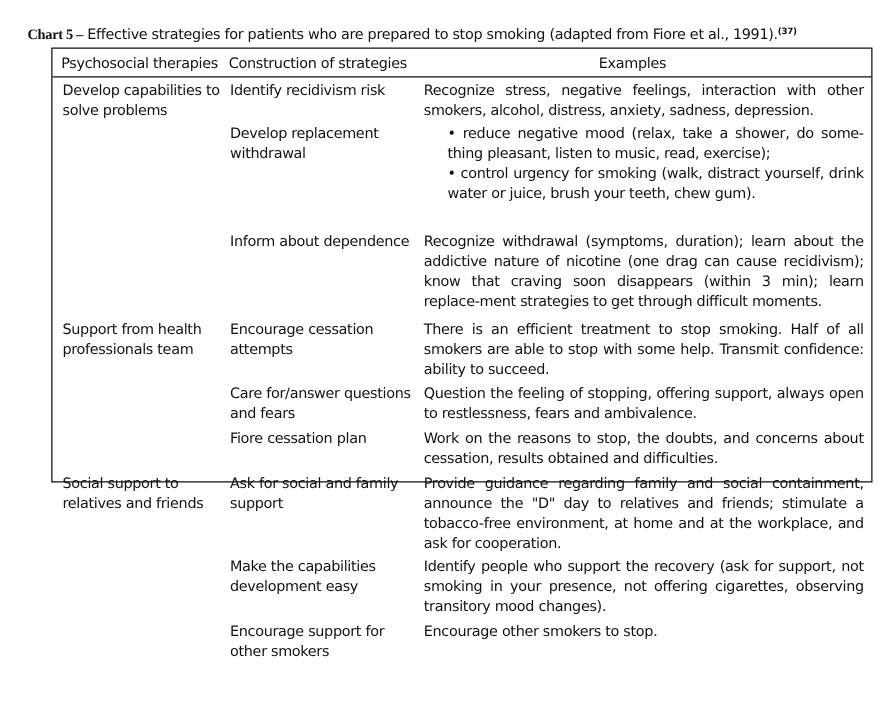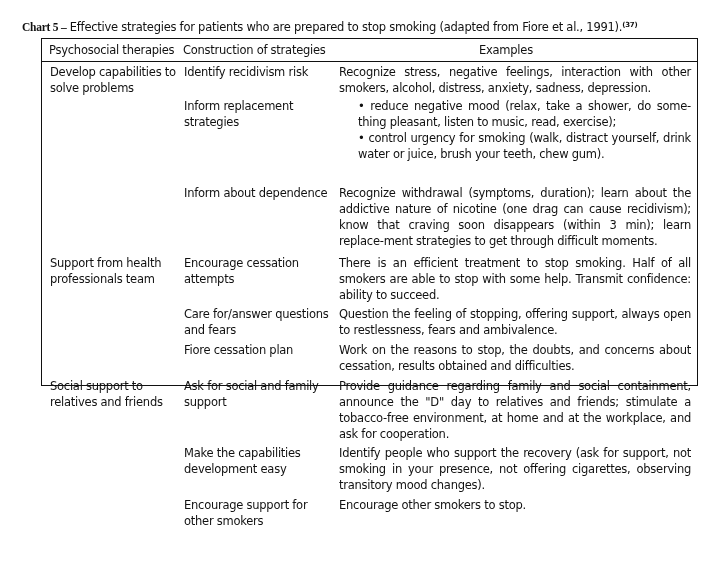--- a/index.html
+++ b/index.html
@@ -90,21 +90,21 @@
     <span class="th c1">Psychosocial therapies</span>
     <span class="th c2">Construction of strategies</span>
     <span class="th c3">Examples</span>
   </div>
 
   <div class="cell c1" style="top:25px;">Develop capabilities to solve problems</div>
 
   <div class="cell c2" style="top:25px;">Identify recidivism risk</div>
   <div class="cell c3" style="top:25px;">Recognize stress, negative feelings, interaction with other smokers, alcohol, distress, anxiety, sadness, depression.</div>
 
-  <div class="cell c2" style="top:59px;">Inform replacement strategies</div>
+  <div class="cell c2" style="top:59px;">Develop replacement withdrawal</div>
   <div class="cell c3" style="top:59px;">
     <span class="bullet-item">• reduce negative mood (relax, take a shower, do some-thing pleasant, listen to music, read, exercise);</span>
     <span class="bullet-item">• control urgency for smoking (walk, distract yourself, drink water or juice, brush your teeth, chew gum).</span>
   </div>
 
   <div class="cell c2" style="top:146px;">Inform about dependence</div>
   <div class="cell c3" style="top:146px;">Recognize withdrawal (symptoms, duration); learn about the addictive nature of nicotine (one drag can cause recidivism); know that craving soon disappears (within 3 min); learn replace-ment strategies to get through difficult moments.</div>
 
   <div class="cell c1" style="top:216px;">Support from health professionals team</div>
 

